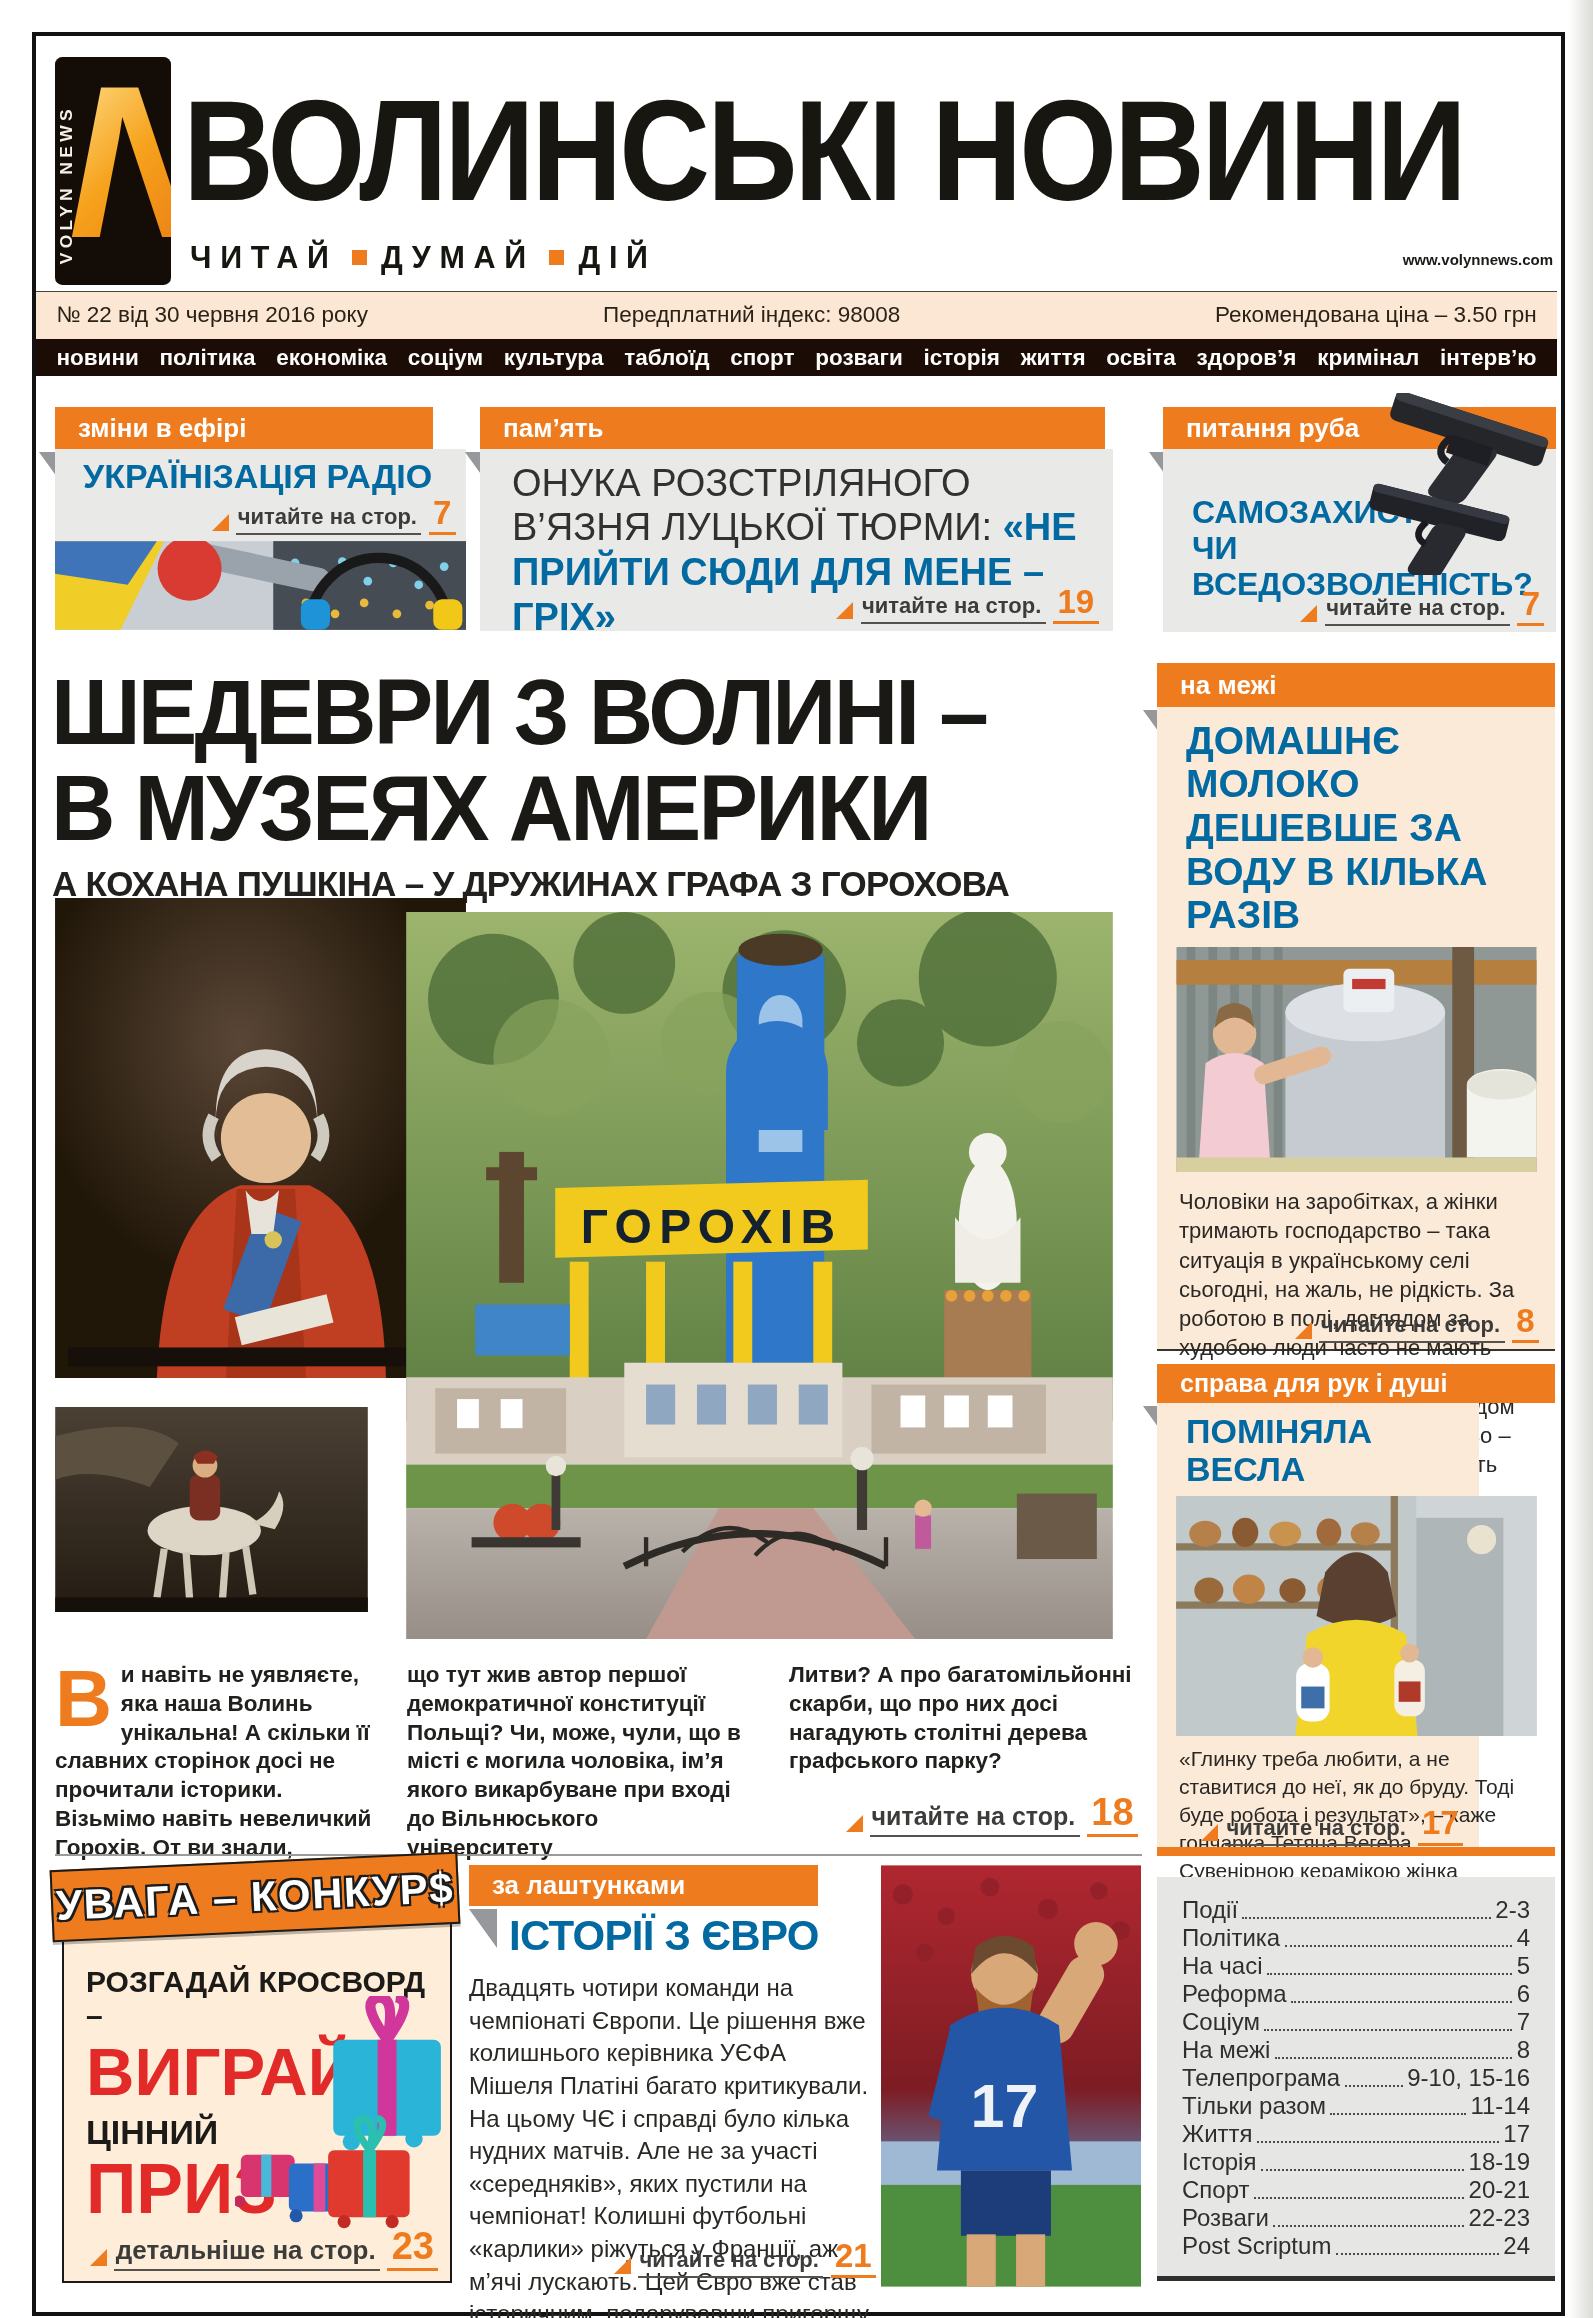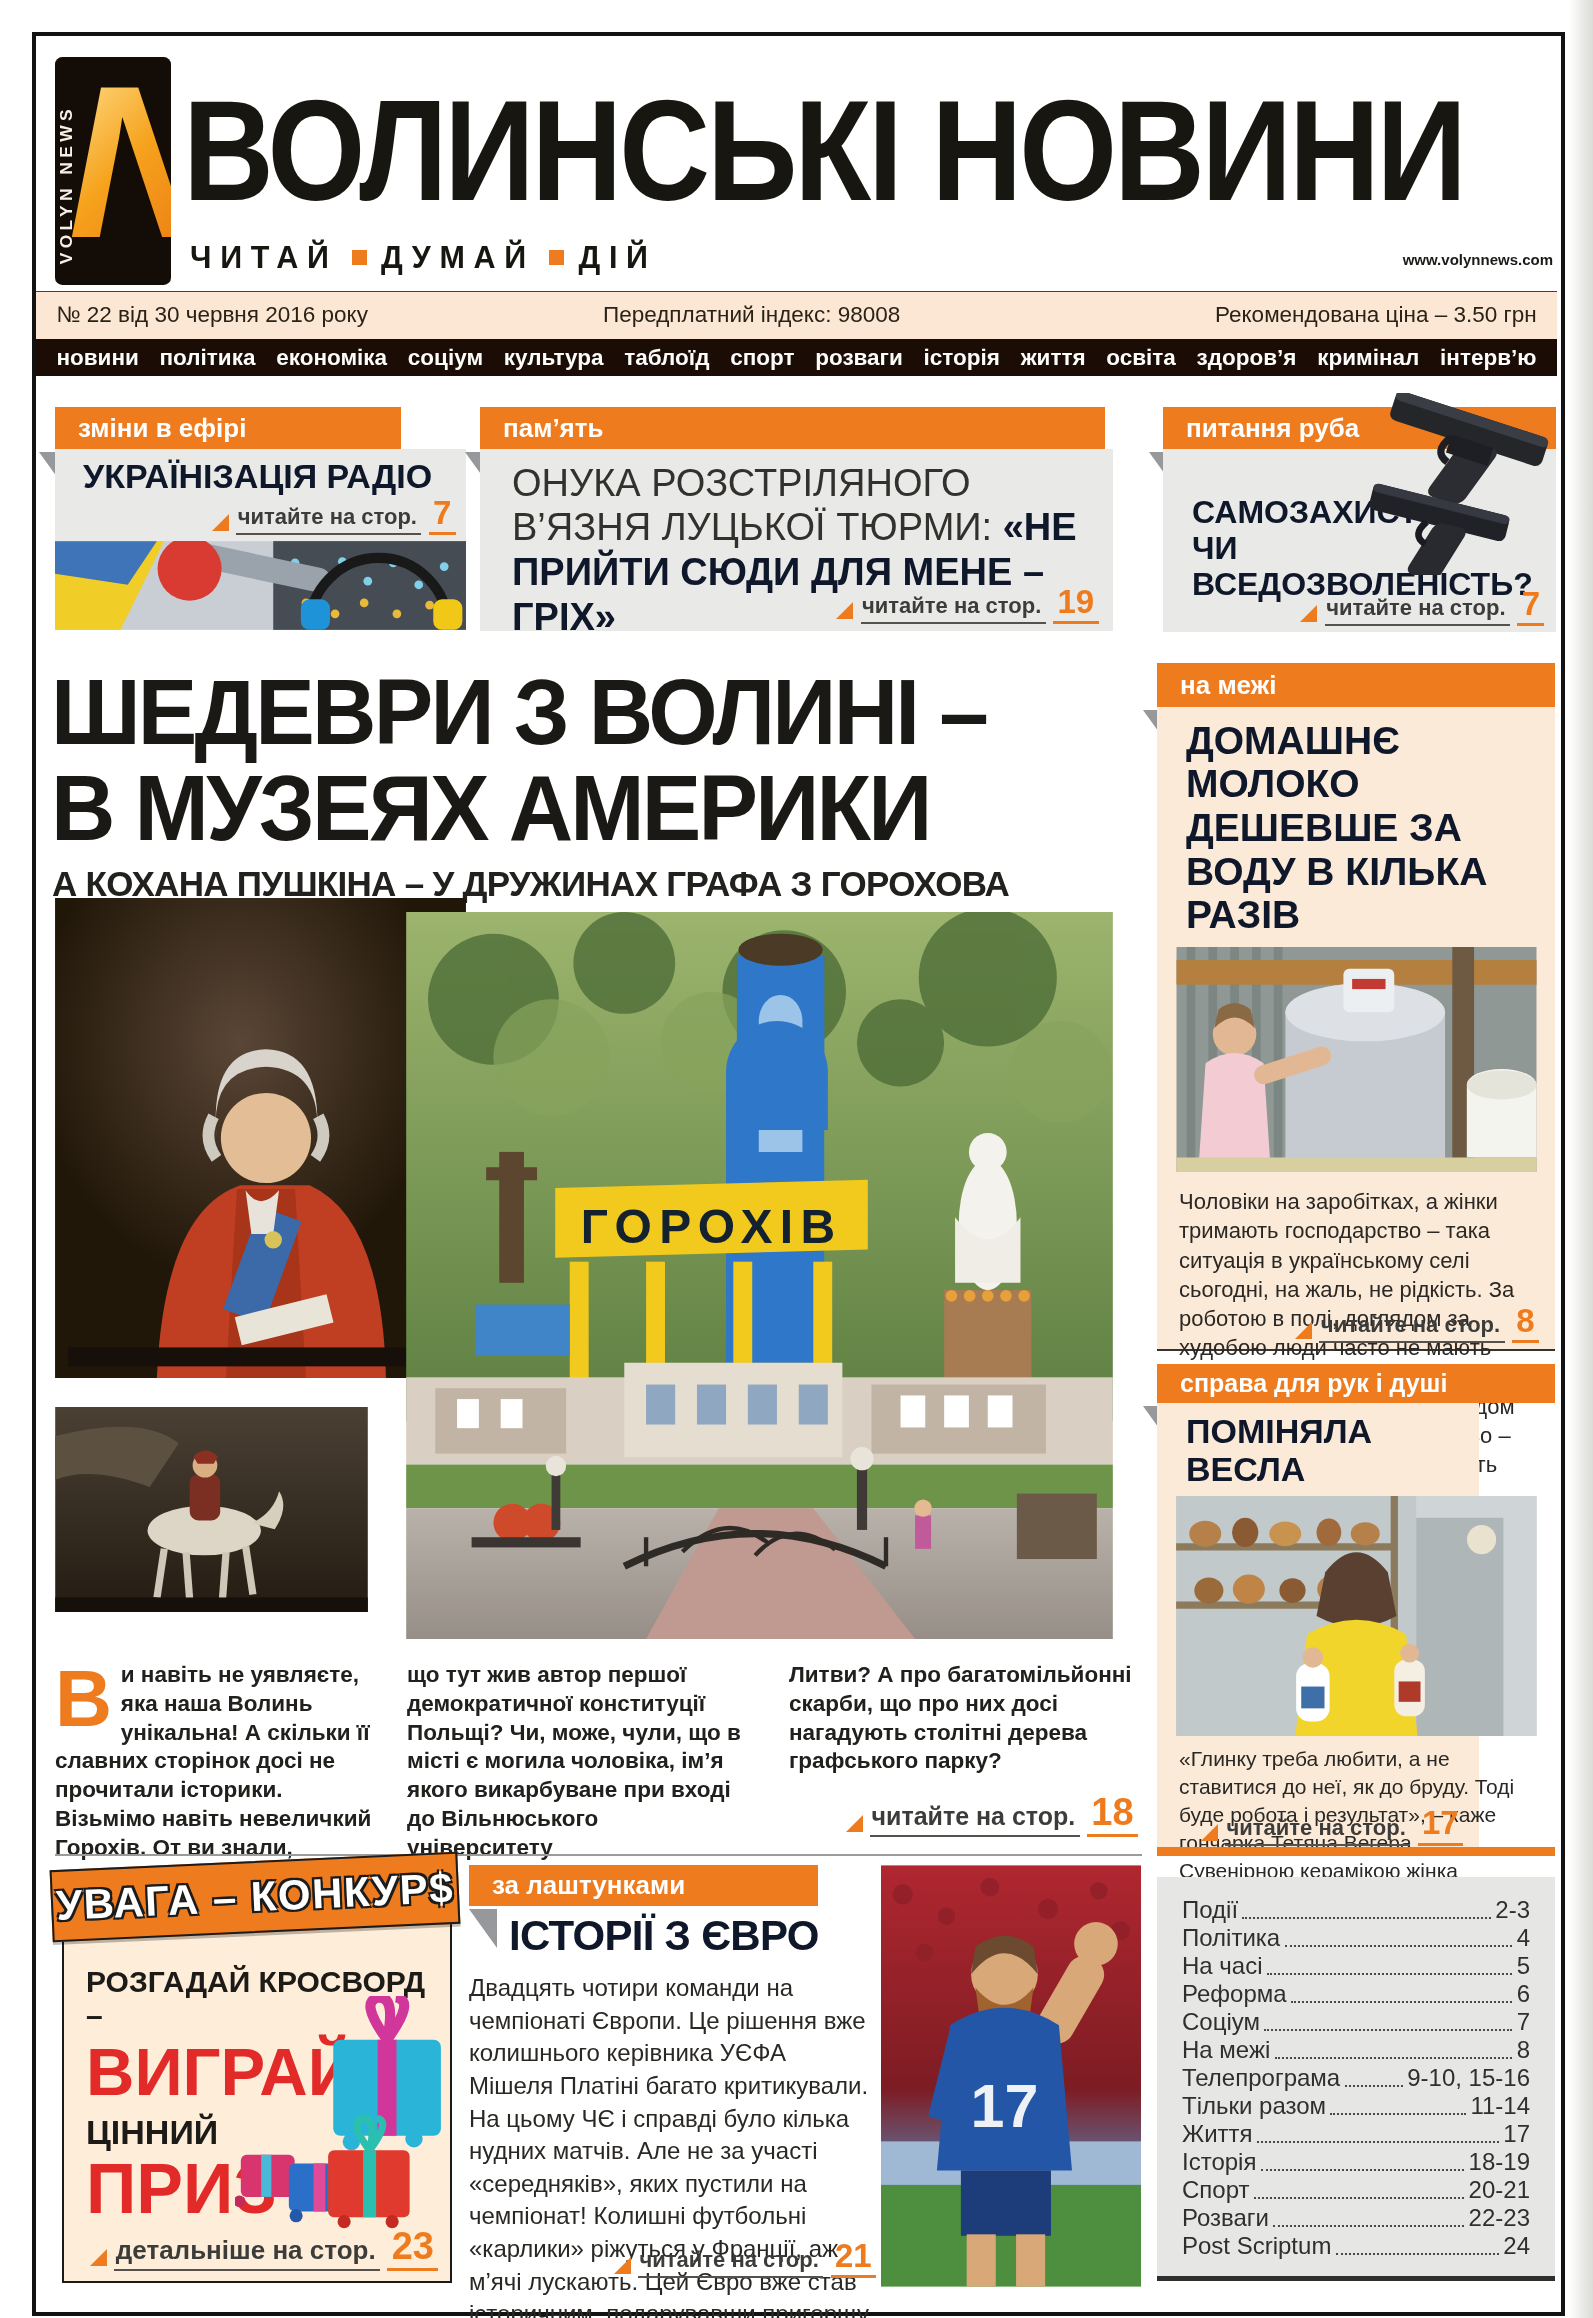--- a/index.html
+++ b/index.html
@@ -32,21 +32,21 @@
   .fold{width:28px;height:39px;background:#97989b;clip-path:polygon(0 0,100% 0,100% 100%);}
   .graybody{background:#e9e9e7;}
   .creambody{background:#fcead9;}
   .readmore{display:flex;align-items:flex-end;gap:7.3px;}
   .readmore .tri{width:0;height:0;border-left:17.4px solid transparent;border-bottom:17.4px solid #ee7c1e;margin-bottom:4.4px;}
   .readmore .rlabel{font-size:25px;font-weight:600;color:#3c3c3a;border-bottom:2.2px solid #55524e;padding:0 4.4px 2.9px 1.5px;}
   .readmore .pagenum{font-size:38px;font-weight:800;color:#ee7c1e;border-bottom:3.6px solid #ee7c1e;line-height:0.9;padding:0 4.4px 4.4px 4.4px;}
   .readmore.small .rlabel{font-size:22px;}
   .readmore.small .pagenum{font-size:33px;}
 
-  .h-strong{font-weight:800;color:#0f172a;}
+  .h-strong{font-weight:800;color:#0369a1;}
   .h-med{font-weight:500;color:#33312e;}
 
   
   .mainline{left:51px;top:665px;width:1105px;font-size:92px;font-weight:800;letter-spacing:-2.9px;line-height:1.04;color:#1b1916;transform:scaleX(0.97);transform-origin:left top;}
   .subline{left:52px;top:864px;width:1091px;font-size:35px;font-weight:700;letter-spacing:-0.7px;color:#23211e;}
 
   .bodytext{font-size:22px;line-height:1.33;color:#2a2824;}
   .leadtext{font-size:22.5px;line-height:1.28;font-weight:700;color:#21201d;}
   .dropcap{float:left;font-size:79px;line-height:0.85;font-weight:800;color:#ee7c1e;margin:4.4px 8.7px 0 0;}
 
@@ -104,21 +104,21 @@
     <span>спорт</span>
     <span>розваги</span>
     <span>історія</span>
     <span>життя</span>
     <span>освіта</span>
     <span>здоров’я</span>
     <span>кримінал</span>
     <span>інтерв’ю</span>
   </div>
 
-  <div class="abs tagbar" style="left:55px;top:407px;width:346px;height:42px;font-size:26px;">зміни в ефірі</div>
+  <div class="abs tagbar" style="left:55px;top:407px;width:378px;height:42px;font-size:26px;">зміни в ефірі</div>
   <div class="abs fold" style="left:39px;top:452px;"></div>
   <div class="abs graybody" style="left:55px;top:449px;width:411px;height:92px;">
     <div class="h-strong" style="font-size:34px;line-height:1.08;padding:8.7px 0 0 28px;">УКРАЇНІЗАЦІЯ РАДІО</div>
     <div class="readmore small" style="position:absolute;right:10.2px;bottom:5.8px;">
       <span class="tri"></span>
       <span class="rlabel">читайте на стор.</span>
       <span class="pagenum">7</span>
     </div>
   </div>
   <svg class="abs" style="left:55px;top:541px;" width="411" height="89" viewBox="0 0 565 122">

